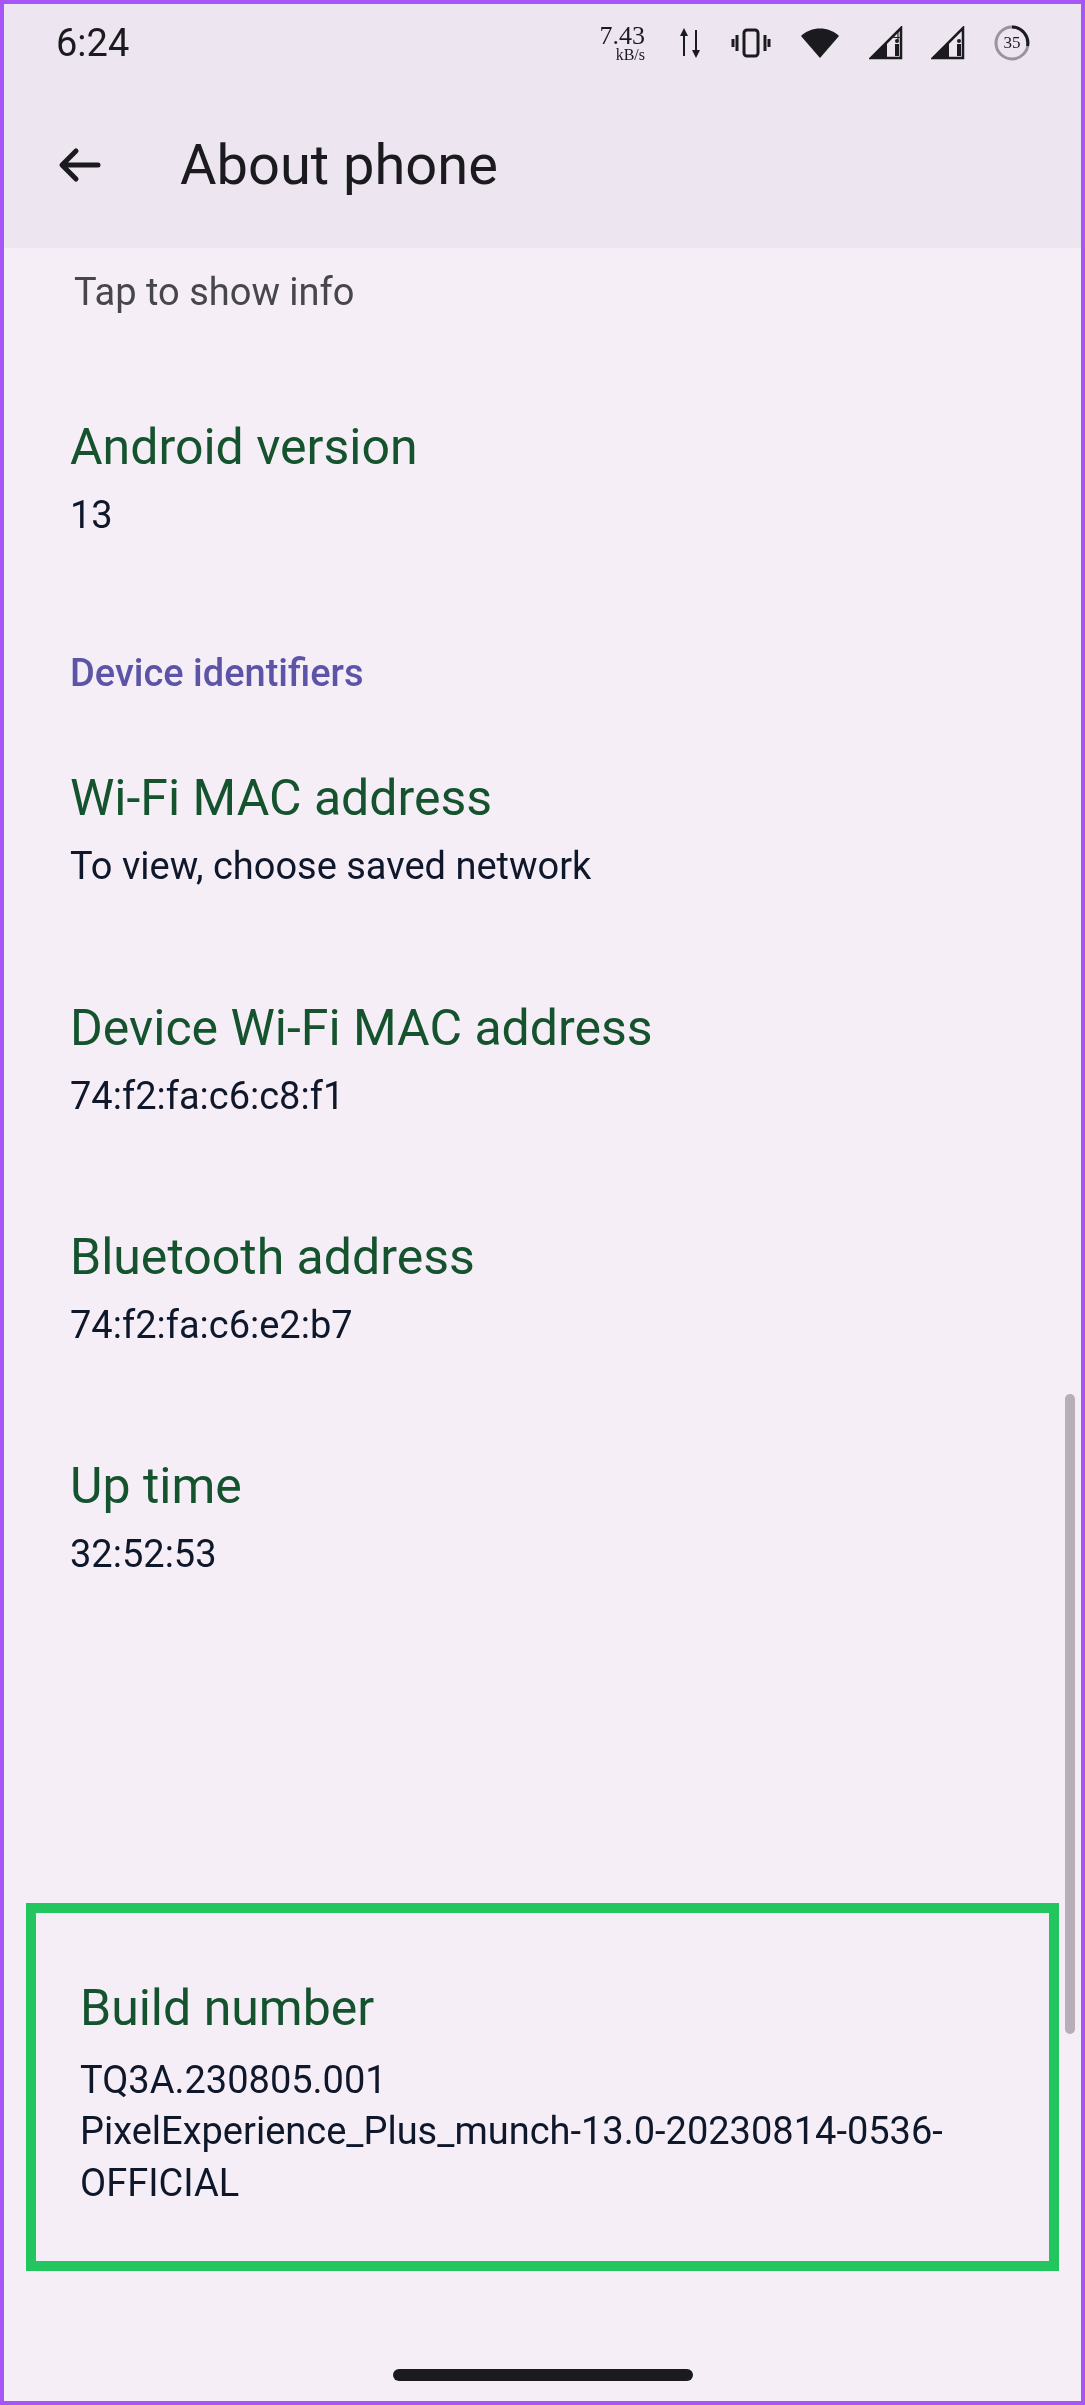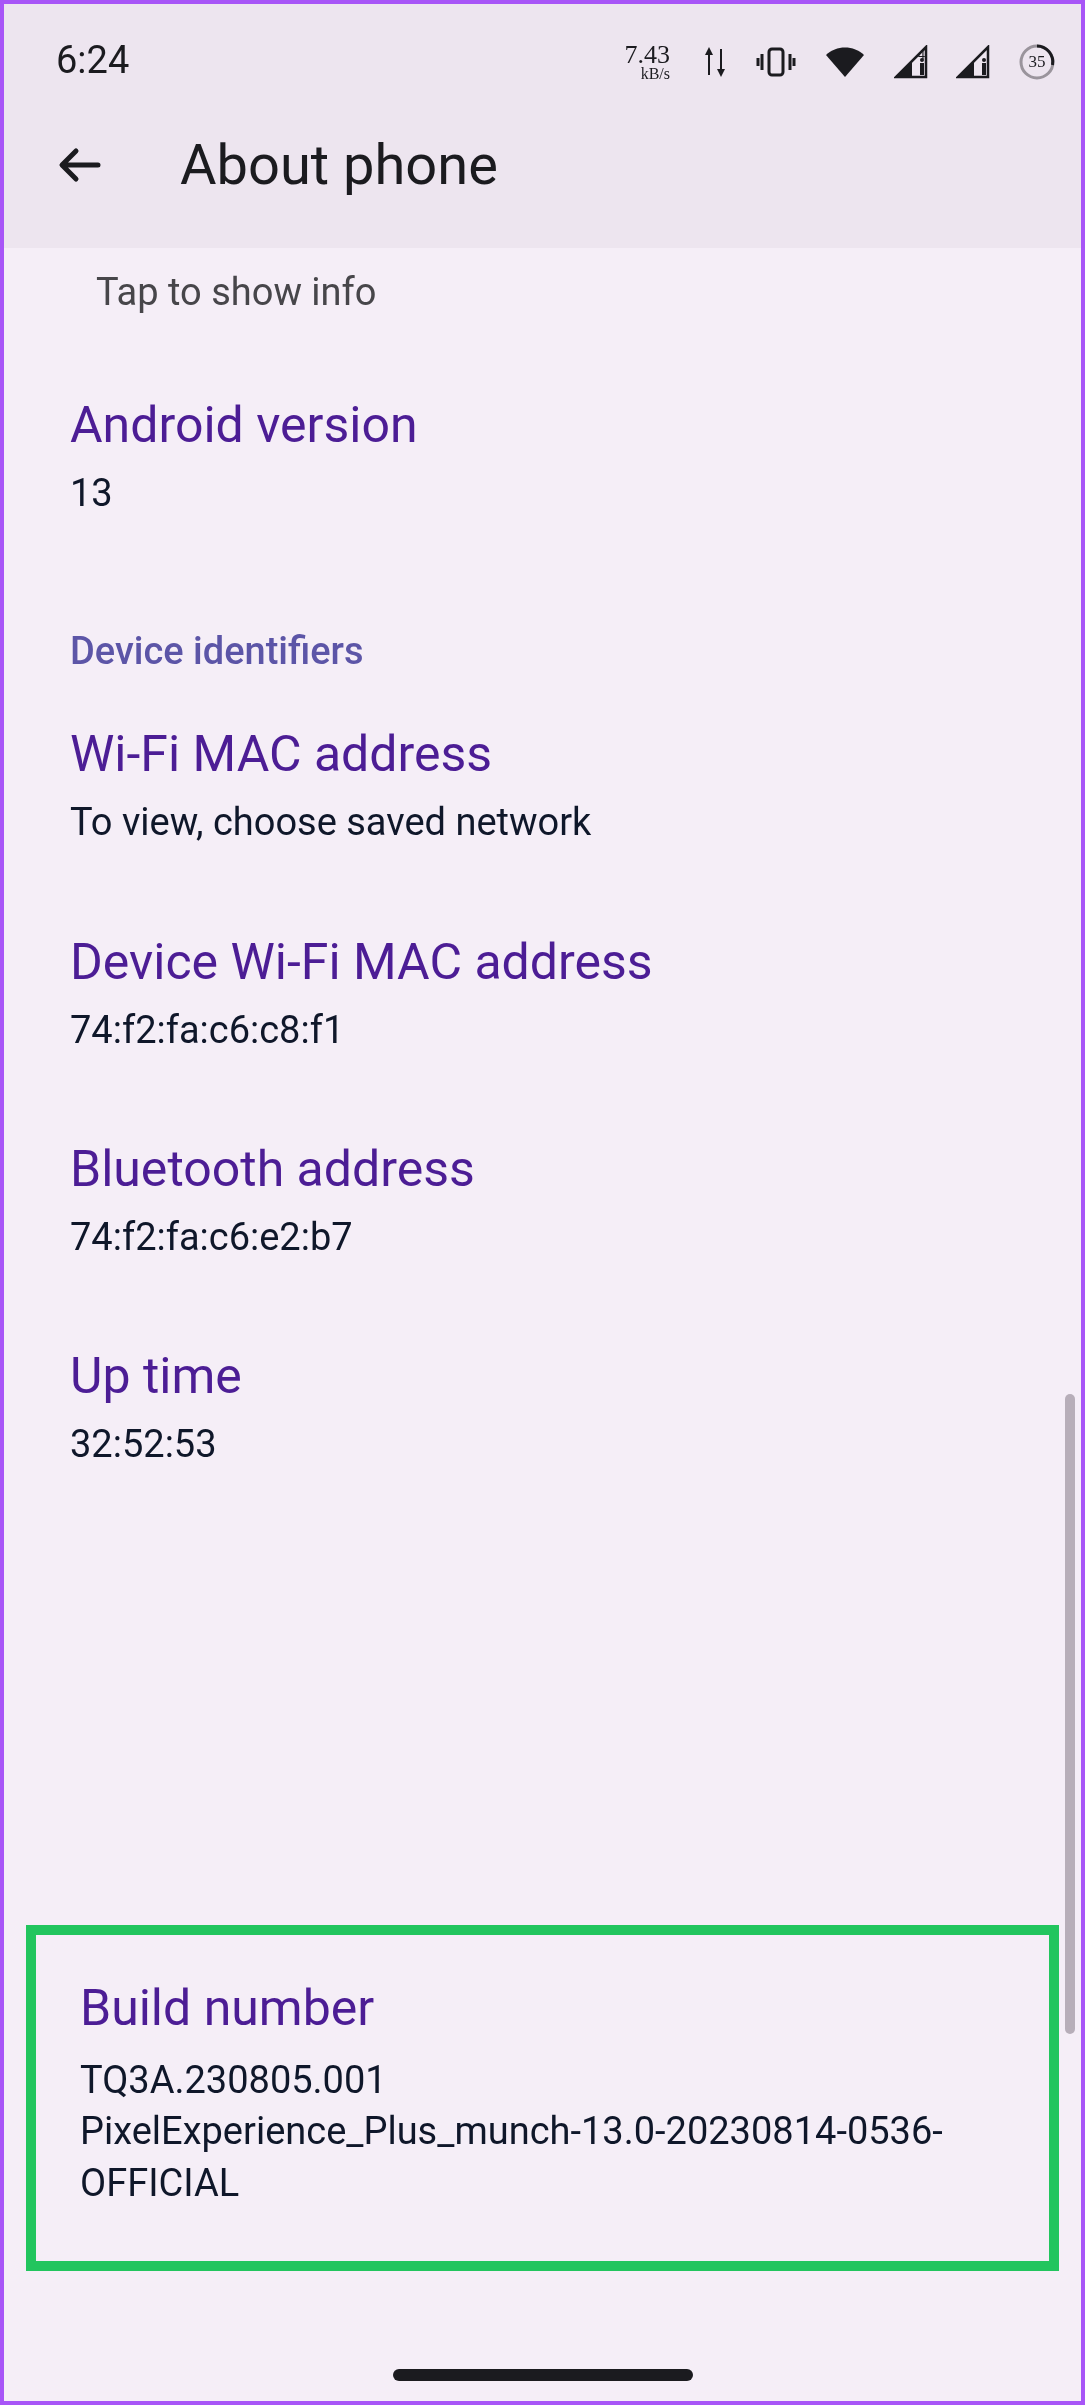--- a/index.html
+++ b/index.html
@@ -15,23 +15,23 @@
     height: 2405px;
     background: #f5eef7;
     border: 4px solid #a855f7;
     position: relative;
     overflow: hidden;
   }
   
   .status-bar {
     height: 78px;
     display: flex;
-    align-items: flex-end;
+    align-items: center;
     justify-content: space-between;
-    padding: 0 25px 0 52px;
+    padding: 0 50px 0 52px;
     color: #1b1b1f;
     font-size: 38px;
     font-weight: 400;
     background: #ede5ef;
   }
   .status-left { display: flex; align-items: center; }
   .status-right { display: flex; align-items: center; gap: 28px; font-family: Liberation Serif, serif; }
   .net-speed { font-size: 26px; line-height: 1; text-align: right; margin-right: 4px; }
   .net-speed .unit { font-size: 16px; display: block; margin-top: -2px; }
   .ic { display: inline-flex; align-items: center; justify-content: center; }
@@ -55,30 +55,31 @@
     color: #1b1b1f;
     font-weight: 400;
   }
   
   .content {
     padding: 0 0 0 0;
   }
   .tap-hint {
     font-size: 38px;
     color: #47464a;
-    padding: 22px 66px 40px 92px;
+    padding: 22px 66px 40px 70px;
   }
   .row {
     padding: 42px 66px;
   }
   .row-title {
     font-size: 50px;
-    color: #4c1d95;
+    color: #14532d;
     font-weight: 400;
     margin-bottom: 14px;
+    margin-top: 22px;
   }
   .row-sub {
     font-size: 38px;
     color: #0f172a;
     line-height: 1.35;
     word-break: break-word;
   }
   .section-header {
     font-size: 38px;
     color: #5c55a7;

